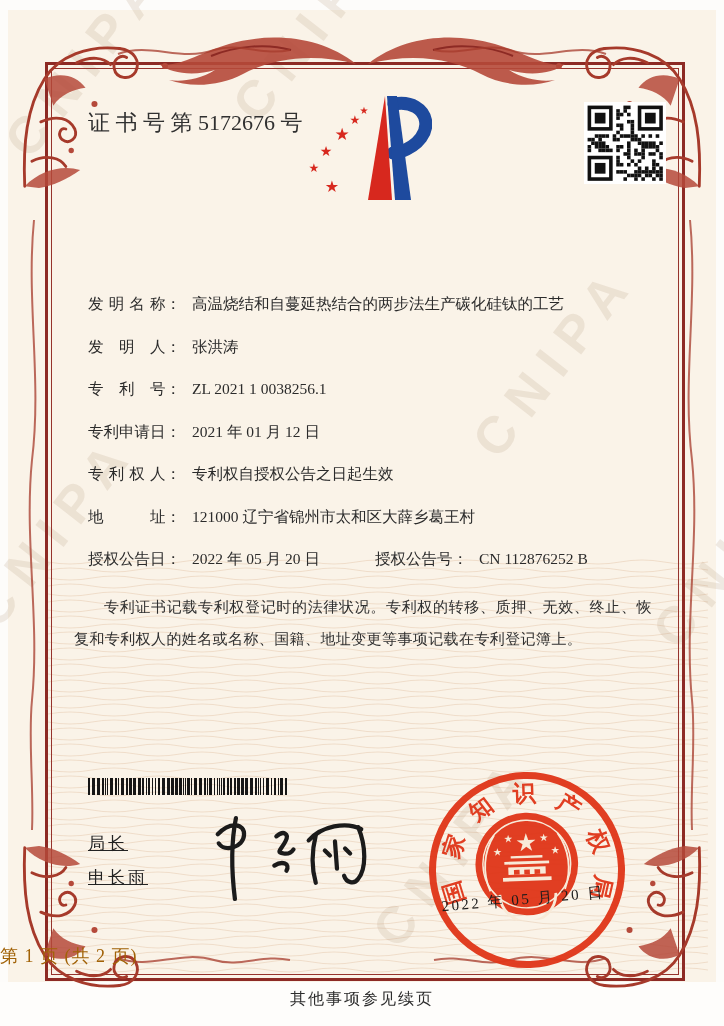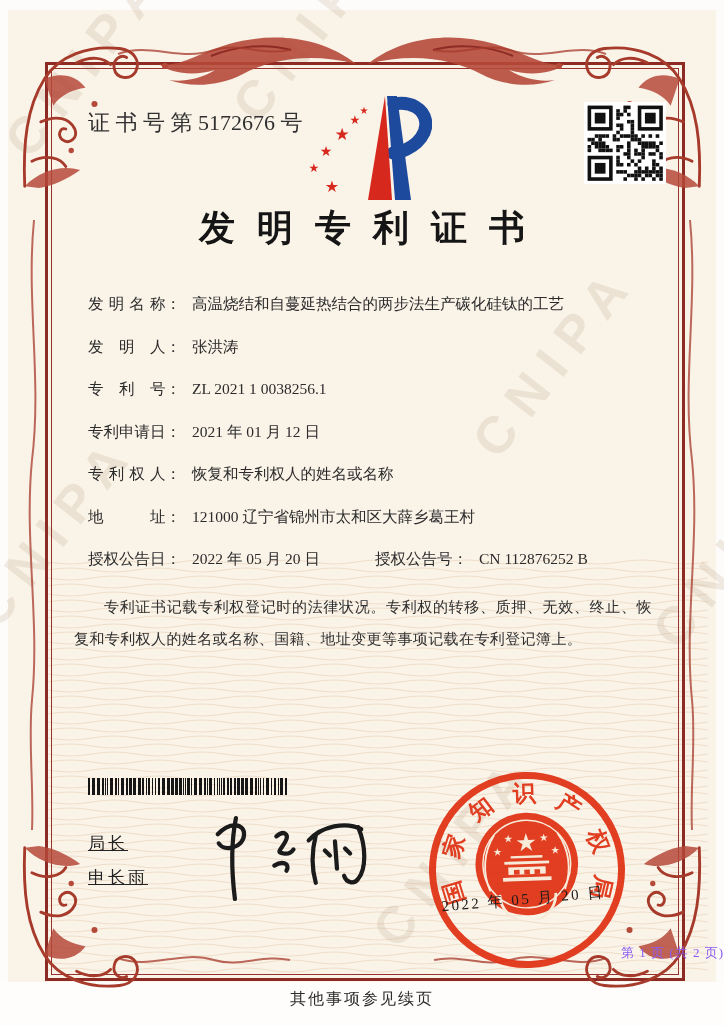--- a/index.html
+++ b/index.html
@@ -44,22 +44,22 @@
   .seal{position:absolute;left:429px;top:772px;width:196px;height:196px;z-index:7;
         transform:rotate(-2deg);opacity:0.96;}
   .seal-ring{position:absolute;inset:0;border:7px solid #e0371a;border-radius:50%;}
   .seal-arc span{position:absolute;left:calc(50% - 12px);top:calc(50% - 13px);
         width:24px;height:26px;text-align:center;font-size:23px;font-weight:700;
         color:#e0371a;line-height:26px;}
   .seal-emblem{position:absolute;left:42px;top:36px;width:112px;height:112px;}
   .seal-date{position:absolute;left:50%;top:118px;transform:translateX(-53%) rotate(-3deg);
         width:max-content;font-size:15px;letter-spacing:2.5px;color:#141414;z-index:8;}
 
-  .page-num{position:absolute;left:0;top:944px;width:100%;text-align:right;
-        font-size:13px;letter-spacing:1px;color:#8b5cf6;}
+  .page-num{position:absolute;left:0;top:944px;width:100%;text-align:left;
+        font-size:18px;letter-spacing:1px;color:#a16207;}
   .cont-note{position:absolute;left:0;top:989px;width:100%;text-align:center;z-index:9;
         font-size:16px;letter-spacing:2px;color:#2d2d2d;}
   .logo-star{fill:#d7281e;}
 </style>
 </head>
 <body>
 
 <div class="page">
   <div class="paper"></div>
 
@@ -324,21 +324,20 @@
         <rect x="4.9" y="4.9" width="17" height="17" fill="#fff"></rect>
         <rect x="8.3" y="8.3" width="10.2" height="10.2" fill="#111"></rect>
         <rect x="49.1" y="1.5" width="23.8" height="23.8" fill="#111"></rect>
         <rect x="52.5" y="4.9" width="17" height="17" fill="#fff"></rect>
         <rect x="55.9" y="8.3" width="10.2" height="10.2" fill="#111"></rect>
         <rect x="1.5" y="49.1" width="23.8" height="23.8" fill="#111"></rect>
         <rect x="4.9" y="52.5" width="17" height="17" fill="#fff"></rect>
         <rect x="8.3" y="55.9" width="10.2" height="10.2" fill="#111"></rect>
       </svg>
 
-    <div class="title">发明专利证书</div>
 
     <div class="fields">
       <div class="row">
         <span class="field-label jlabel">
             <span class="jchars">
               <span>发</span>
               <span>明</span>
               <span>名</span>
               <span>称</span>
             </span>
@@ -384,21 +383,21 @@
       <div class="row">
         <span class="field-label jlabel">
             <span class="jchars">
               <span>专</span>
               <span>利</span>
               <span>权</span>
               <span>人</span>
             </span>
             <span>：</span>
           </span>
-        <span class="field-value">恢复和专利权人的姓名或名称</span>
+        <span class="field-value">专利权自授权公告之日起生效</span>
       </div>
       <div class="row">
         <span class="field-label jlabel">
             <span class="jchars">
               <span>地</span>
               <span>址</span>
             </span>
             <span>：</span>
           </span>
         <span class="field-value">121000 辽宁省锦州市太和区大薛乡葛王村</span>

